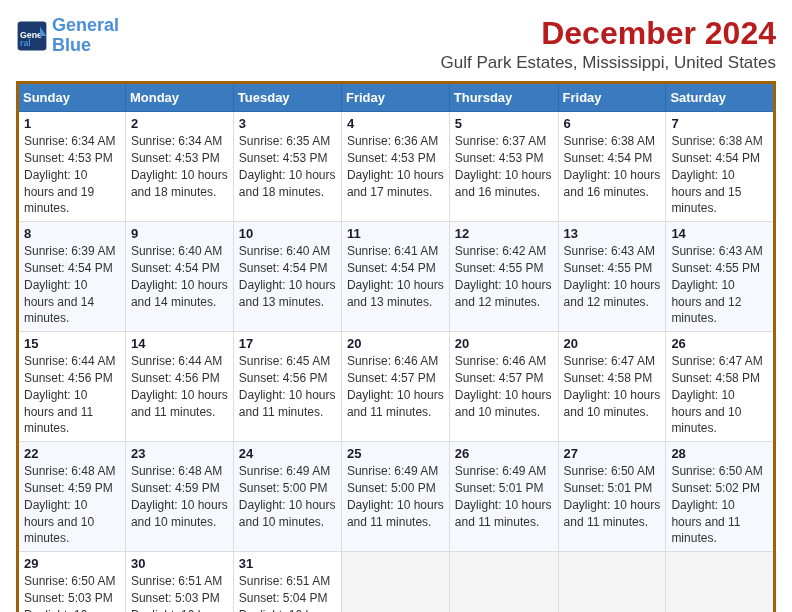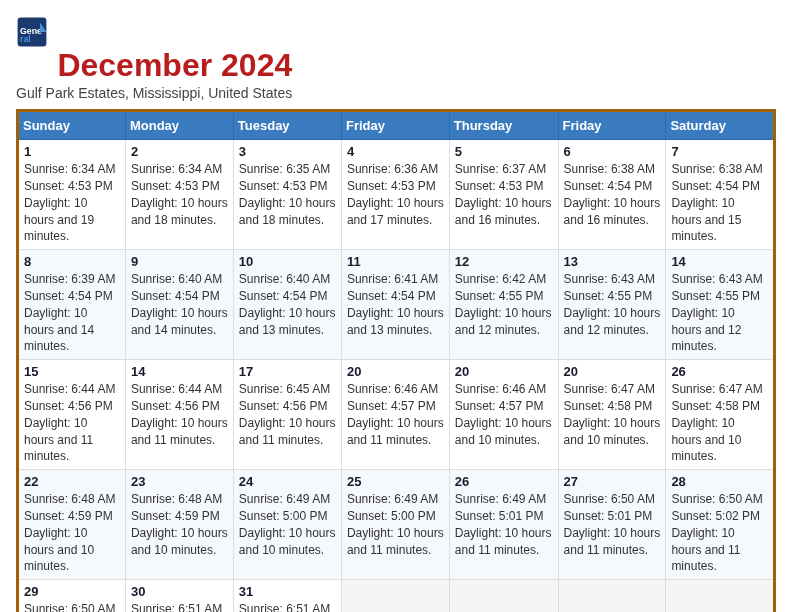--- a/index.html
+++ b/index.html
@@ -8,21 +8,20 @@
       background: #fff;
       width: 792px;
       min-height: 612px;
       padding: 16px;
     }
     .header-logo {
       display: flex;
       align-items: flex-start;
       justify-content: space-between;
       margin-bottom: 4px;
-      flex-direction: column;
     }
     .logo-area {
       display: flex;
       align-items: center;
     }
     .logo-text {
       font-size: 18px;
       font-weight: bold;
       color: #1a1a2e;
       line-height: 1.1;
@@ -38,21 +37,21 @@
     .title-area {
       text-align: right;
     }
     .month-title {
       font-size: 32px;
       font-weight: bold;
       color: #b91c1c;
       line-height: 1.1;
     }
     .location-title {
-      font-size: 14px;
+      font-size: 17px;
       color: #444;
       margin-top: 2px;
     }
     .calendar {
       width: 100%;
       border-collapse: collapse;
       margin-top: 8px;
       border: 3px solid #a16207;
     }
     .calendar th {
@@ -99,20 +98,26 @@
 <body>
 
 <div class="header-logo">
   <div class="logo-area">
     <svg class="logo-icon" viewBox="0 0 40 40">
       <rect x="2" y="2" width="36" height="36" rx="4" fill="#1a3a6e"></rect>
       <text x="5" y="22" font-size="11" fill="white" font-family="Arial" font-weight="bold">Gene</text>
       <text x="5" y="33" font-size="11" fill="#4a90d9" font-family="Arial" font-weight="bold">ral</text>
       <polygon points="30,8 38,20 30,20" fill="#4a90d9"></polygon>
     </svg>
+    <div>
+      <div class="logo-text">
+        <span>General</span><br>
+        <span style="color:#4a90d9;">Blue</span>
+      </div>
+    </div>
   </div>
   <div class="title-area">
     <div class="month-title">December 2024</div>
     <div class="location-title">Gulf Park Estates, Mississippi, United States</div>
   </div>
 </div>
 
 <table class="calendar">
   <thead>
     <tr>

